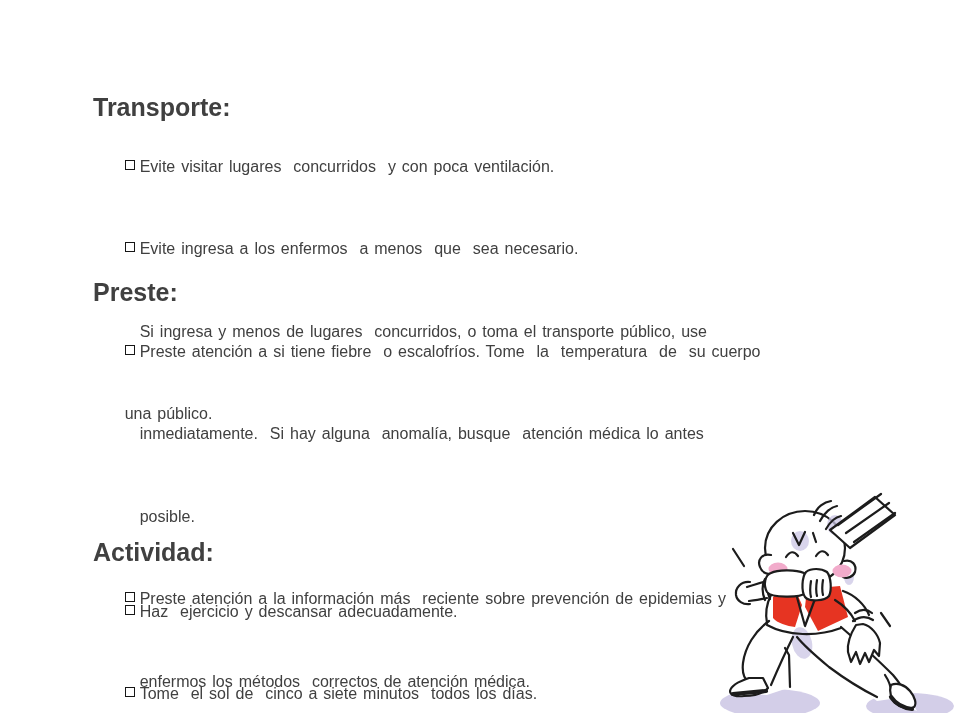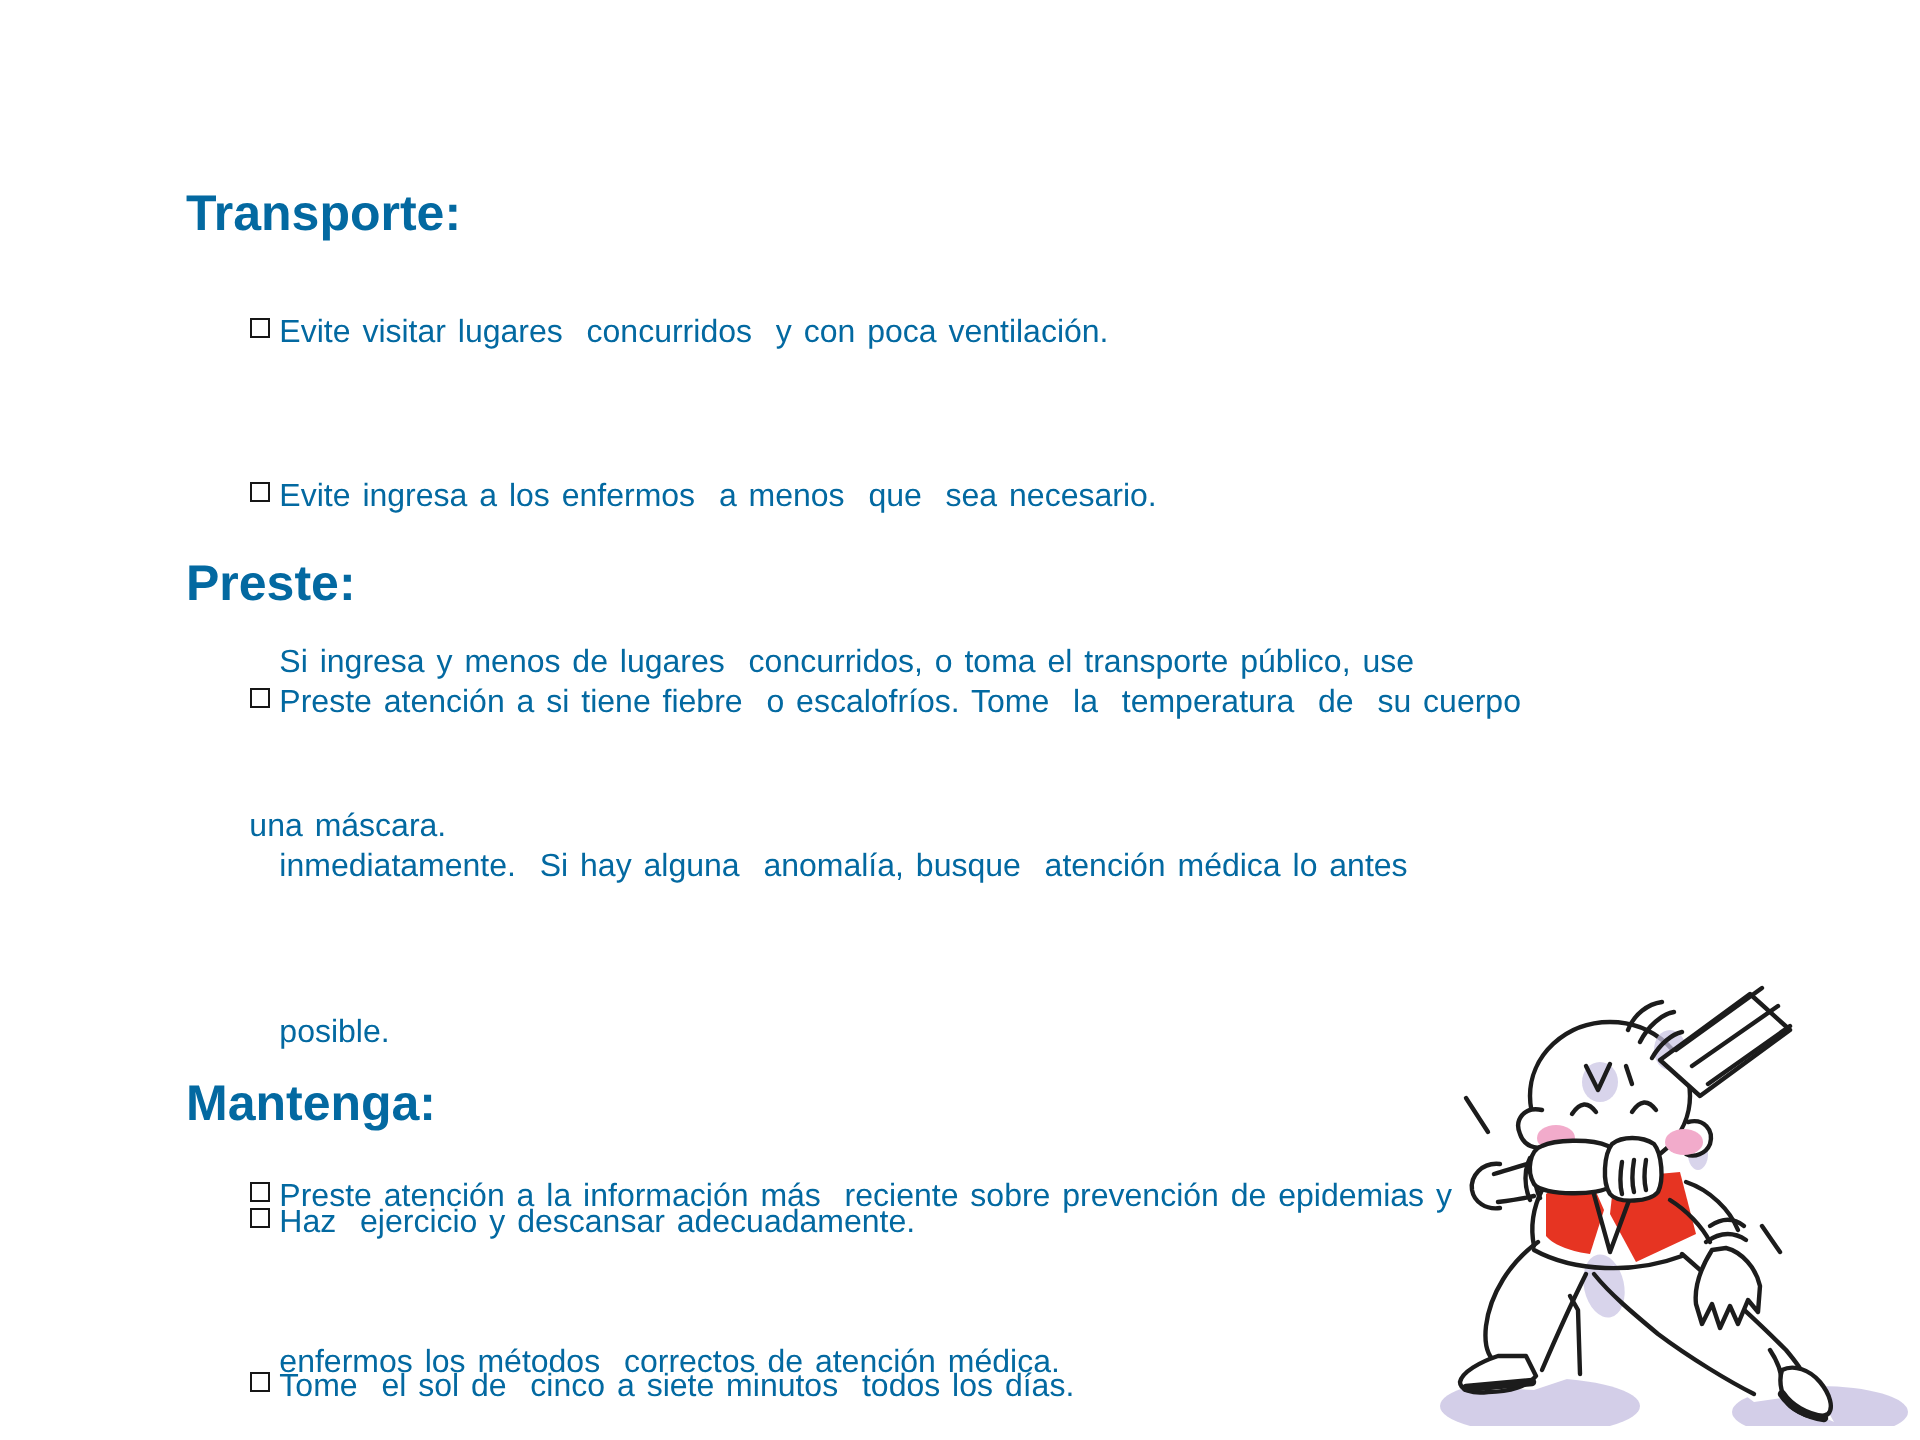--- a/index.html
+++ b/index.html
@@ -3,21 +3,21 @@
 <meta charset="utf-8">
 <style>
   html, body { margin: 0; padding: 0; background: #ffffff; }
   .slide {
     position: relative;
     width: 960px;
     height: 713px;
     background: #ffffff;
     overflow: hidden;
     font-family: "Liberation Sans", sans-serif;
-    color: #0369a1;
+    color: #404040;
   }
   .sec { position: absolute; left: 89px; right: 10px; }
   .sec:nth-child(1) { top: 92px; }
   .sec:nth-child(2) { top: 277px; }
   .sec:nth-child(3) { top: 537px; }
   .heading {
     margin: 0 0 2px 4px;
     font-size: 25px;
     font-weight: bold;
     line-height: 31px;
@@ -67,21 +67,21 @@
     <div class="line bullet">
       <span class="sq"></span><span class="txt">Evite ingresa a los enfermos  a menos  que  sea necesario.</span>
     </div>
 
 
     <div class="line cont">
       <span class="sq"></span><span class="txt">Si ingresa y menos de lugares  concurridos, o toma el transporte público, use</span>
     </div>
 
     <div class="line cont2">
-      <span class="txt">una máscara.</span>
+      <span class="txt">una público.</span>
     </div>
   </div>
     </section>
 
     <section class="sec">
       <h2 class="heading">Preste:</h2>
       <div class="lines">
     <div class="line bullet">
       <span class="sq"></span><span class="txt">Preste atención a si tiene fiebre  o escalofríos. Tome  la  temperatura  de  su cuerpo</span>
     </div>
@@ -99,21 +99,21 @@
     </div>
 
     <div class="line cont">
       <span class="sq"></span><span class="txt">enfermos los métodos  correctos de atención médica.</span>
     </div>
 
   </div>
     </section>
 
     <section class="sec">
-      <h2 class="heading">Mantenga:</h2>
+      <h2 class="heading">Actividad:</h2>
       <div class="lines">
     <div class="line bullet">
       <span class="sq"></span><span class="txt">Haz  ejercicio y descansar adecuadamente.</span>
     </div>
 
     <div class="line bullet">
       <span class="sq"></span><span class="txt">Tome  el sol de  cinco a siete minutos  todos los días.</span>
     </div>
 
   </div>

